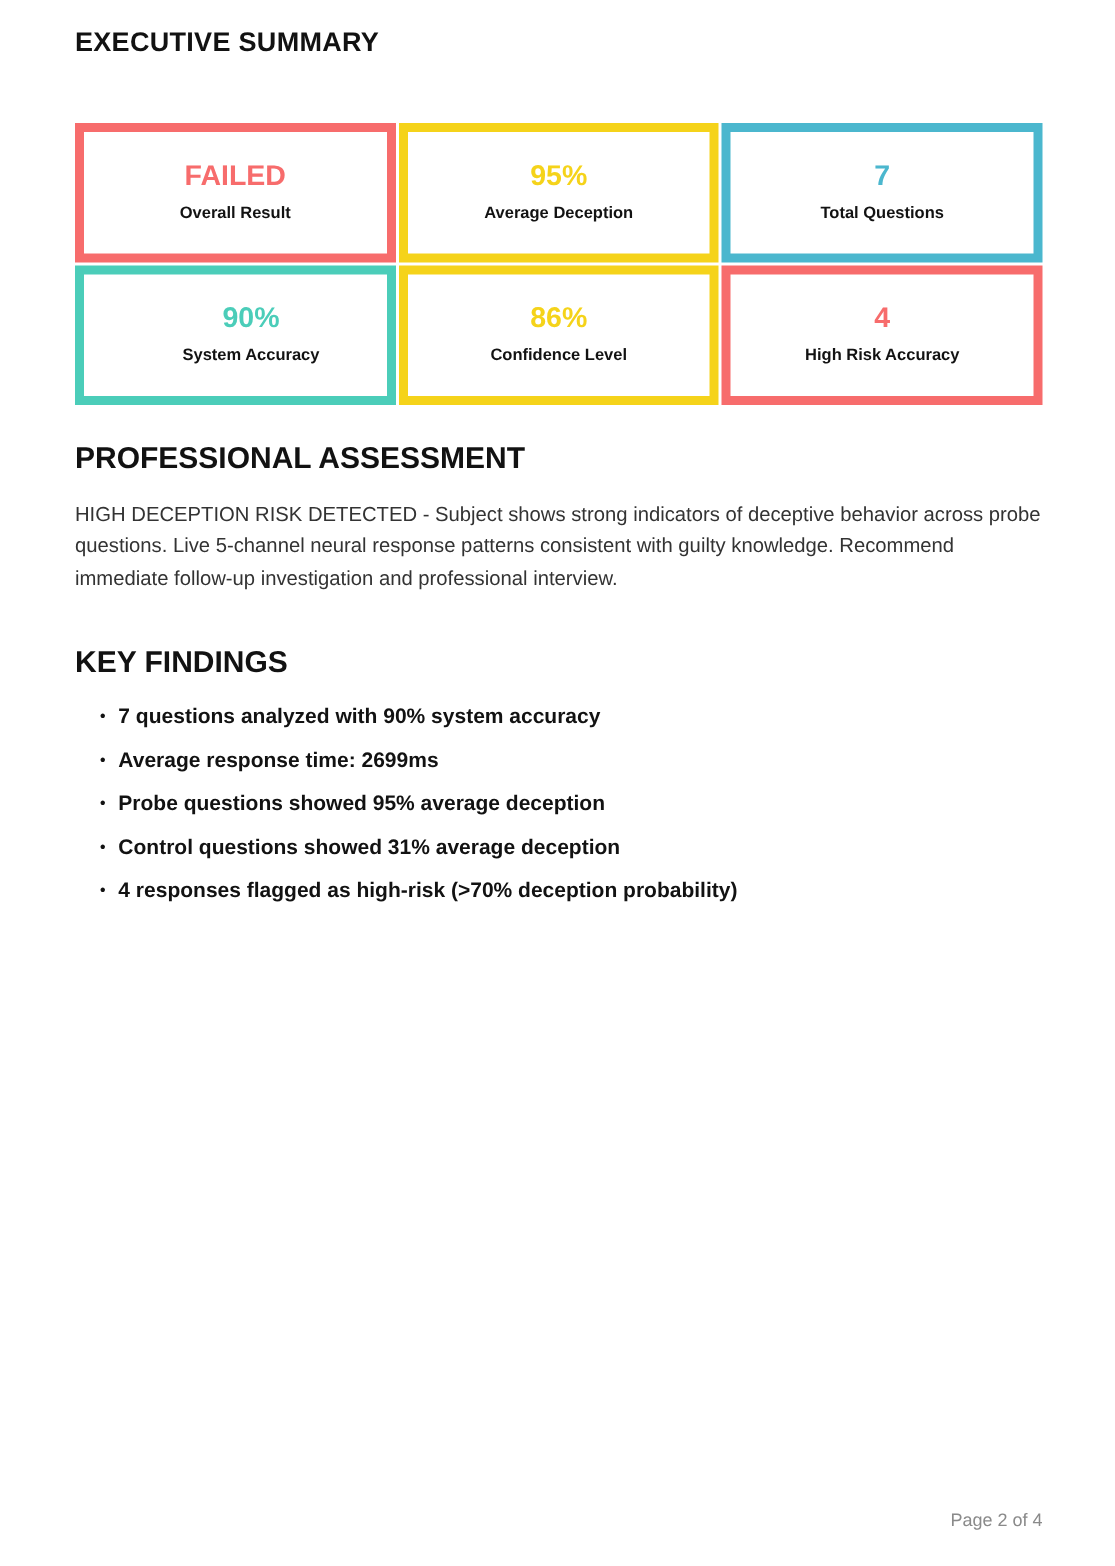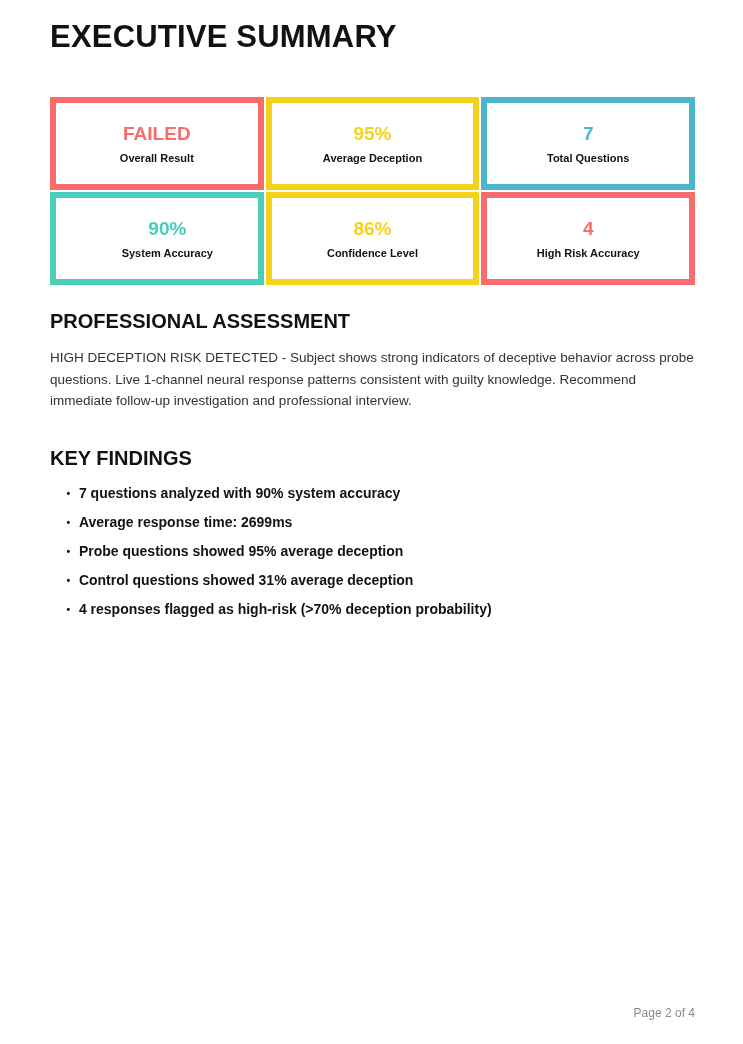--- a/index.html
+++ b/index.html
@@ -8,21 +8,21 @@
     height: 1044px;
     box-sizing: border-box;
     position: relative;
     background: var(--page-bg, #fff);
     font-family: "Liberation Sans", sans-serif;
     padding: 18px 48px 0 50px;
     overflow: hidden;
   }
   .doc-title {
     margin: 0;
-    font-size: 31px;
+    font-size: 18px;
     font-weight: bold;
     color: var(--heading, #111);
     line-height: 1.2;
     letter-spacing: 0.2px;
   }
   .cards-grid {
     margin-top: 42px;
     display: grid;
     grid-template-columns: repeat(3, 1fr);
     gap: 2px;
@@ -135,21 +135,21 @@
 
     <div class="stat-card" data-accent="red">
       <div class="card-value">4</div>
       <div class="card-label">High Risk Accuracy</div>
     </div>
 
   </div>
 
   <h2 class="section-heading assessment">PROFESSIONAL ASSESSMENT</h2>
 
-  <p class="assessment-body">HIGH DECEPTION RISK DETECTED - Subject shows strong indicators of deceptive behavior across probe questions. Live 1-channel neural response patterns consistent with guilty knowledge. Recommend immediate follow-up investigation and professional interview.</p>
+  <p class="assessment-body">HIGH DECEPTION RISK DETECTED - Subject shows strong indicators of deceptive behavior across probe questions. Live 5-channel neural response patterns consistent with guilty knowledge. Recommend immediate follow-up investigation and professional interview.</p>
 
   <h2 class="section-heading findings">KEY FINDINGS</h2>
 
   <ul class="findings-list">
     <li>
       <span class="bullet-dot">•</span><span>7 questions analyzed with 90% system accuracy</span>
     </li>
     <li>
       <span class="bullet-dot">•</span><span>Average response time: 2699ms</span>
     </li>

